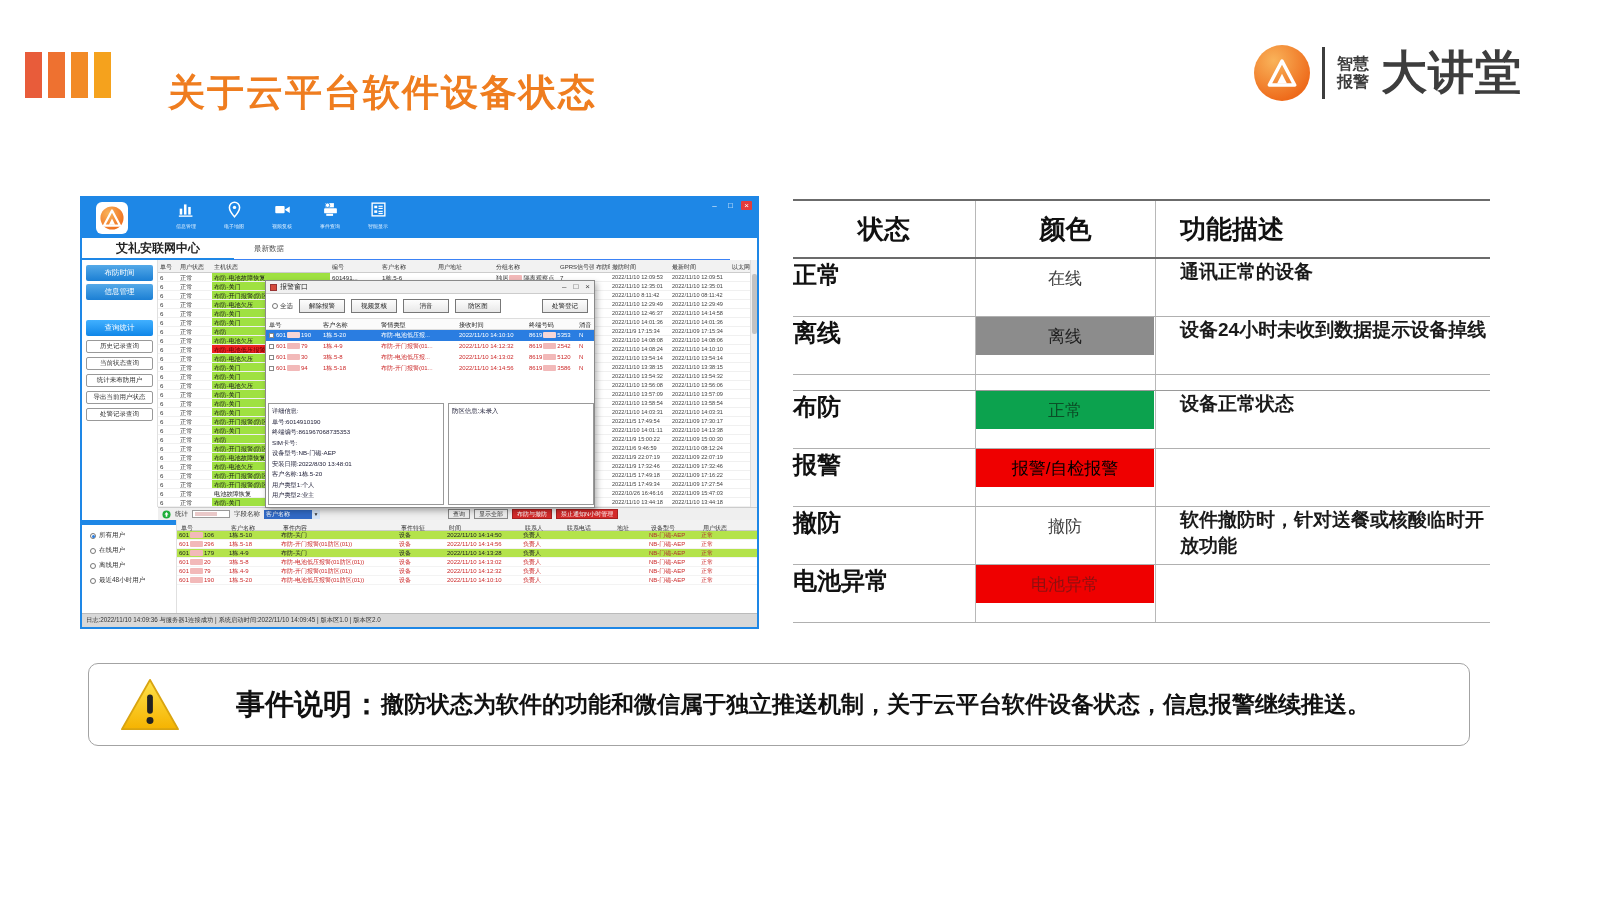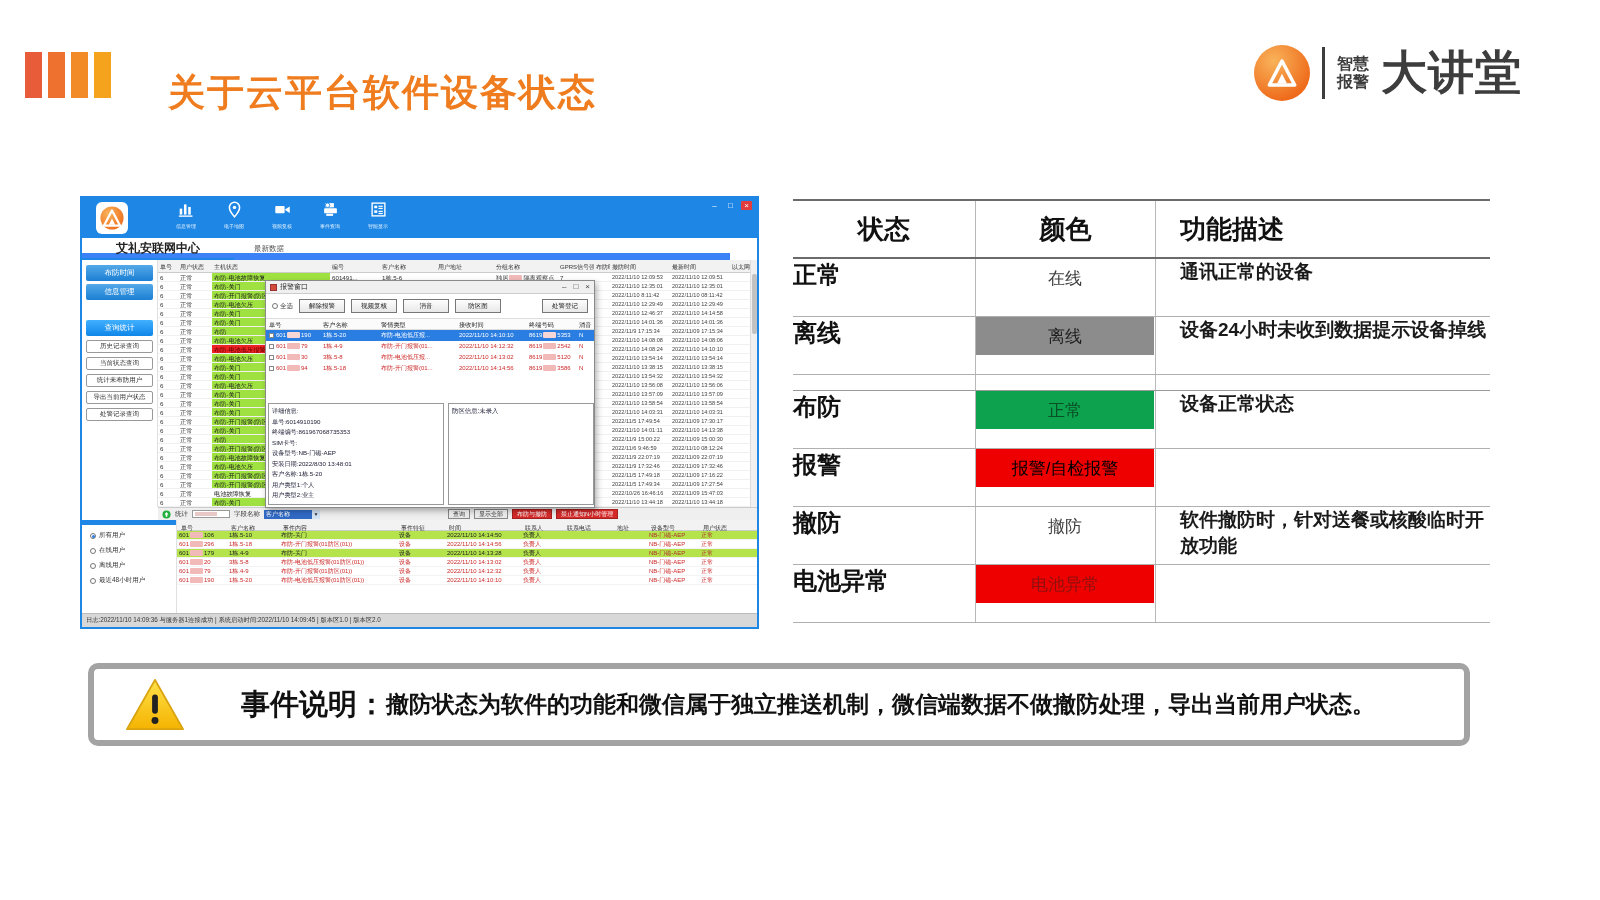--- a/index.html
+++ b/index.html
@@ -24,38 +24,38 @@
   .st-c2{justify-content:center;border-right:1px solid #b8b8b8;}
   .st-c3{padding-left:24px;font-weight:bold;}
   .st-row{display:grid;grid-template-columns:183px 180px 1fr;height:58px;border-bottom:1px solid #b0b0b0;}
   .st-row .st-c1{font-size:24px;font-weight:bold;color:#111;}
   .st-row .st-c3{font-size:19px;color:#1a1a1a;}
   .st-gap{display:grid;grid-template-columns:183px 180px 1fr;height:16px;border-bottom:1px solid #9a9a9a;}
   .st-gap div{height:100%;}
   .swatch{width:178px;height:38px;display:flex;align-items:center;justify-content:center;font-size:17px;}
 
   
-  #note-box{position:absolute;left:88px;top:663px;width:1382px;height:83px;border:6px solid #a3a3a3;border-radius:10px;display:flex;align-items:center;padding-left:30px;background:#fff;}
+  #note-box{position:absolute;left:88px;top:663px;width:1382px;height:83px;border:1px solid #a3a3a3;border-radius:10px;display:flex;align-items:center;padding-left:30px;background:#fff;}
   #note-box .tri{margin-right:55px;}
   #note-label{font-size:29px;font-weight:bold;color:#111;}
   #note-text{font-size:23px;font-weight:bold;color:#111;}
 
   
   #app{position:absolute;left:80px;top:196px;width:679px;height:433px;background:#fff;border:2px solid #1e87e6;}
   #app-titlebar{position:absolute;left:0;top:0;width:675px;height:40px;background:#1e87e6;}
   #app-logo{position:absolute;left:14px;top:4px;width:32px;height:32px;background:#fff;border-radius:6px;display:flex;align-items:center;justify-content:center;}
   #app-toolbar{position:absolute;left:86px;top:3px;display:flex;gap:12px;}
   .tb-icon{width:36px;height:34px;display:flex;flex-direction:column;align-items:center;justify-content:flex-start;cursor:pointer;}
   .tb-icon svg{width:17px;height:17px;}
   .tb-icon .lbl{font-size:5px;color:#dff0ff;white-space:nowrap;margin-top:1px;}
   #win-controls{position:absolute;right:5px;top:3px;display:flex;gap:5px;align-items:flex-start;}
   #win-controls .wc{color:#fff;font-size:8px;line-height:9px;width:11px;text-align:center;cursor:pointer;}
   #win-controls .wc.close{background:#e23c3c;border-radius:1px;}
 
-  #brand-strip{position:absolute;left:0;top:40px;width:648px;height:22px;background:#fff;border-bottom:7px solid #3b82f6;}
+  #brand-strip{position:absolute;left:0;top:40px;width:648px;height:22px;background:#fff;border-bottom:1px solid #3b82f6;}
   #app-brand{position:absolute;left:0;top:0;width:152px;height:22px;display:flex;align-items:center;justify-content:center;font-size:12px;font-weight:bold;color:#222;border-bottom:2px solid #1e87e6;}
   #app-tab{position:absolute;left:172px;top:6px;font-size:7.5px;color:#555;}
 
   #sidebar{position:absolute;left:0;top:62px;width:76px;height:247px;background:#fff;border-right:1px solid #e0e0e0;padding-top:2px;}
   .sb-blue{height:16px;margin:3px 4px;border-radius:2px;background:linear-gradient(#54a9e8,#1b7fd4);color:#fff;font-size:7.5px;display:flex;align-items:center;justify-content:center;cursor:pointer;}
   .sb-blue.active{background:linear-gradient(#41b0ff,#0f86e8);margin-top:20px;}
   .sb-white{height:13px;margin:4px 4px;border:1px solid #999;border-radius:2px;background:#fff;color:#333;font-size:6.5px;display:flex;align-items:center;justify-content:center;cursor:pointer;white-space:nowrap;overflow:hidden;}
 
   #main-head{position:absolute;left:76px;top:62px;width:592px;height:13px;background:#f2f2f2;border-bottom:1px solid #ccc;}
   #main-rows{position:absolute;left:76px;top:75px;width:592px;height:234px;overflow:hidden;}
@@ -898,16 +898,16 @@
           <linearGradient id="yg" x1="0" y1="0" x2="0" y2="1">
             <stop offset="0%" stop-color="#ffe24a"></stop>
             <stop offset="100%" stop-color="#f5b301"></stop>
           </linearGradient>
         </defs>
       <path d="M32 3 L61 54 H3 Z" fill="url(#yg)" stroke="#d9a410" stroke-width="2" stroke-linejoin="round"></path>
       <rect x="29" y="18" width="6" height="20" rx="3" fill="#222"></rect>
       <circle cx="32" cy="45" r="3.6" fill="#222"></circle>
     </svg>
     <span id="note-label">事件说明：</span>
-    <span id="note-text">撤防状态为软件的功能和微信属于独立推送机制，微信端数据不做撤防处理，导出当前用户状态。</span>
+    <span id="note-text">撤防状态为软件的功能和微信属于独立推送机制，关于云平台软件设备状态，信息报警继续推送。</span>
   </div>
 
 </div>
 
 </body></html>

